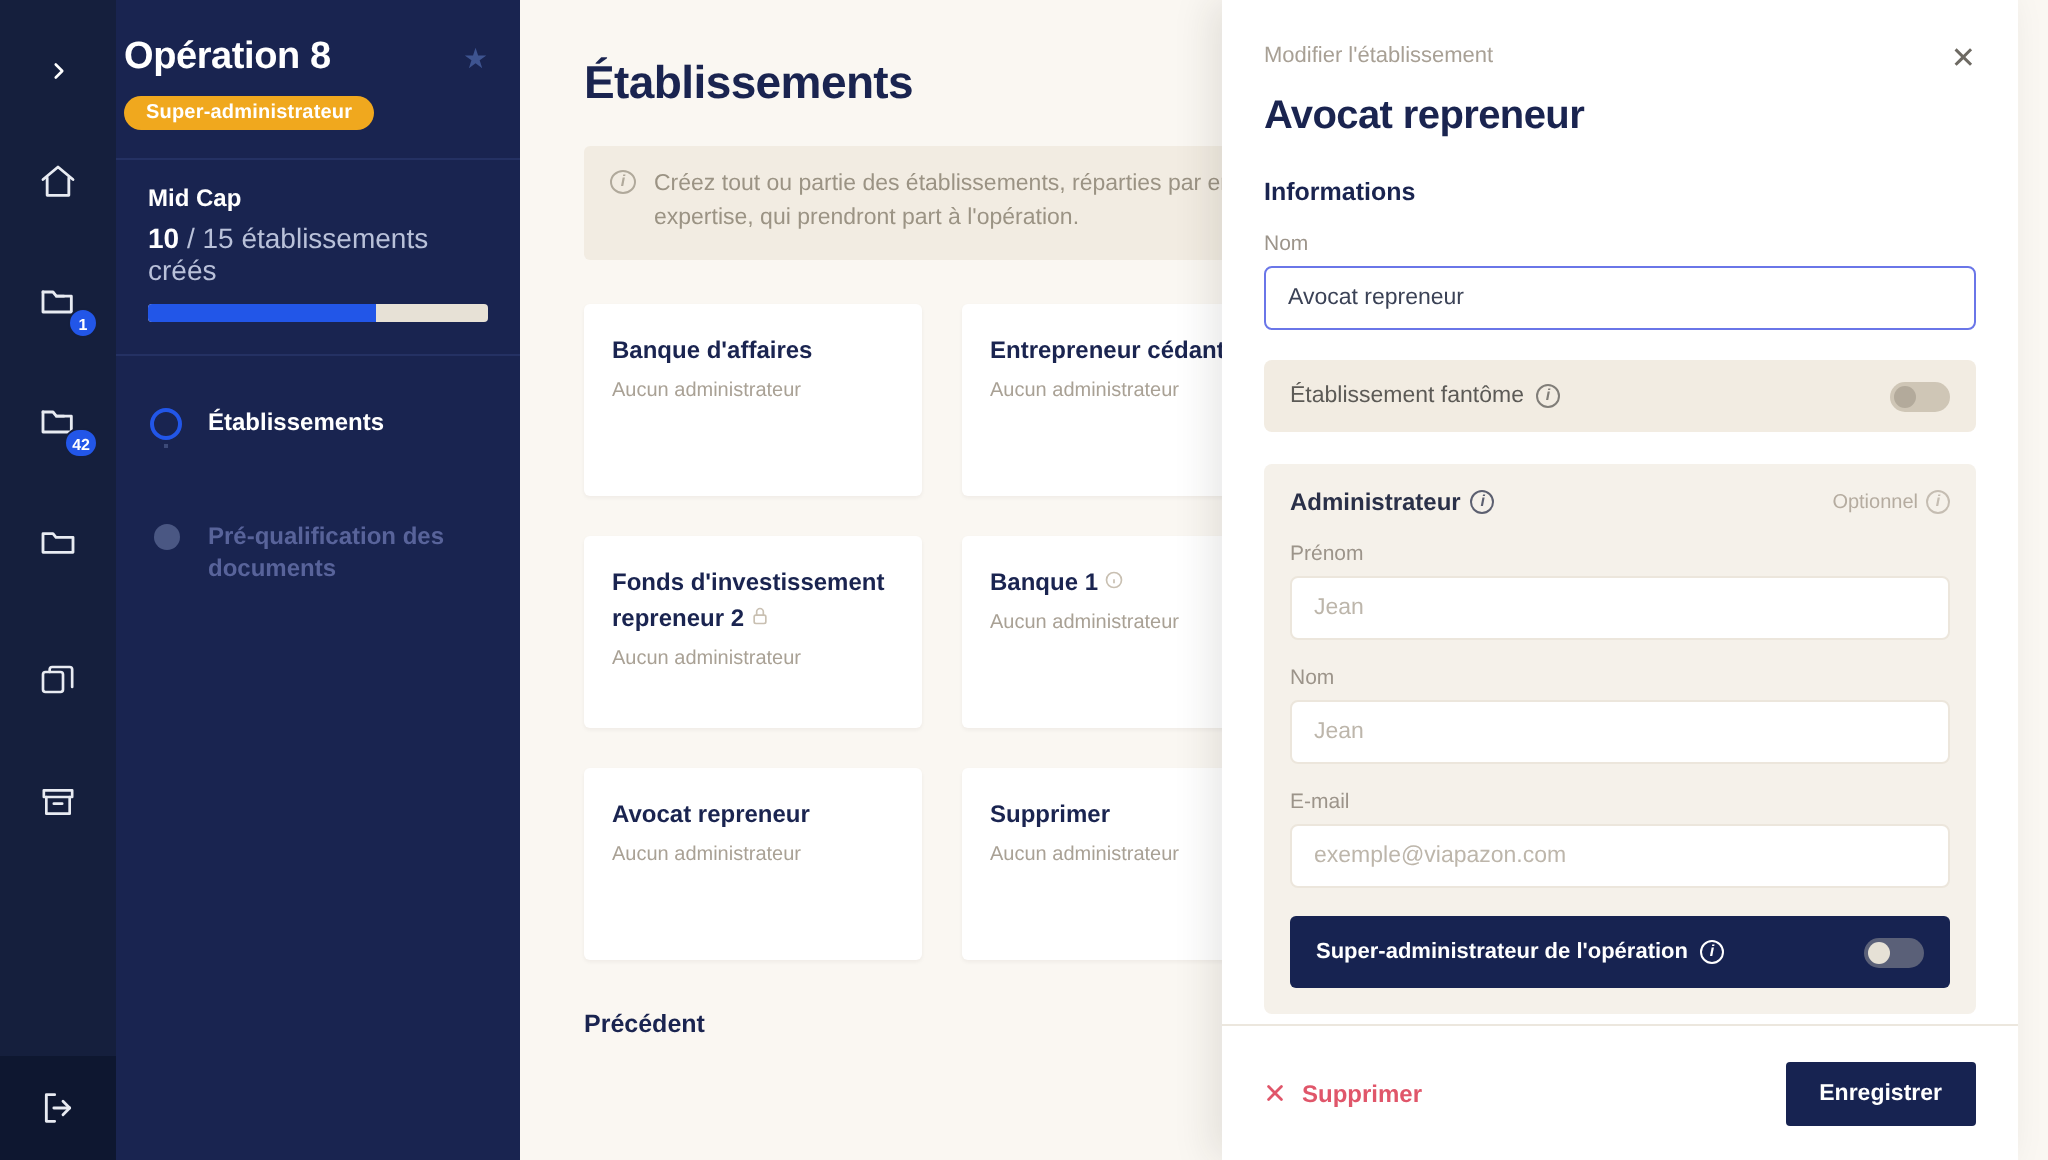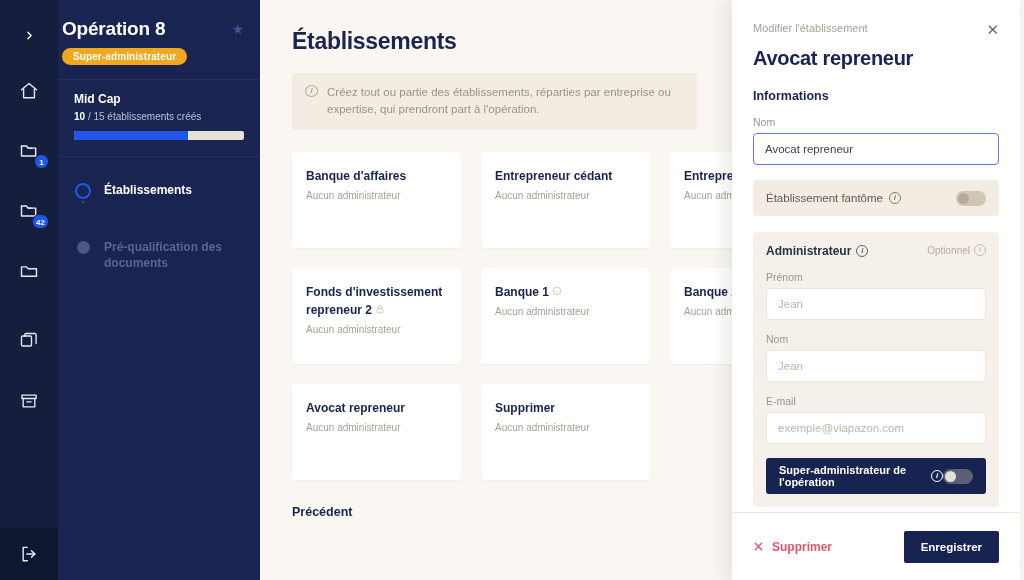--- a/index.html
+++ b/index.html
@@ -53,21 +53,21 @@
   .star-icon { color: #3e5490; font-size: 14px; line-height: 1; }
   .op-badge {
     display: inline-block; margin-top: 8px;
     background: #f0a81e; color: #ffffff;
     border-radius: 11px; padding: 3px 11px;
     font-size: 10px; font-weight: 600; letter-spacing: .1px;
   }
   .op-sep { height: 1px; background: #243163; margin: 0 0 0 0; }
   .op-prog { padding: 12px 16px 16px 16px; }
   .op-prog-title { font-size: 12px; font-weight: 700; }
-  .op-prog-sub { font-size: 10px; color: #b9c1d9; margin-top: 5px; }
+  .op-prog-sub { font-size: 14px; color: #b9c1d9; margin-top: 5px; }
   .op-prog-sub b { color: #ffffff; font-weight: 700; }
   .bar { margin-top: 9px; height: 9px; border-radius: 2px; background: #e7e1d6; overflow: hidden; }
   .bar-fill { height: 100%; background: #2256e8; }
 
   .steps { padding: 24px 16px 0 16px; position: relative; }
   .step { display: flex; align-items: flex-start; gap: 12px; position: relative; min-height: 57px; }
   .step:last-child { min-height: 30px; }
   .dotwrap { width: 18px; display: flex; justify-content: center; position: relative; flex: 0 0 18px; }
   .dot-ring { width: 16px; height: 16px; border-radius: 50%; border: 2px solid #2256e8; background: transparent; margin-top: 2px; }
   .dot-solid { width: 13px; height: 13px; border-radius: 50%; background: #4a5783; margin-top: 3px; }
@@ -106,22 +106,22 @@
   .card-sub { font-size: 10px; color: #a9a195; margin-top: 6px; }
 
   .prev-btn {
     position: absolute; left: 32px; top: 505px;
     font-size: 12.5px; font-weight: 700; color: #1a2450;
     background: none; border: none; cursor: pointer; font-family: inherit;
   }
 
   
   .drawer {
-    position: absolute; right: 4px; top: 0;
-    width: 288px; height: 580px; background: #ffffff;
+    position: absolute; right: 15px; top: 0;
+    width: 398px; height: 580px; background: #ffffff;
     box-shadow: -6px 0 18px rgba(40,35,25,.10);
     display: flex; flex-direction: column;
   }
   .dr-top { padding: 22px 21px 0 21px; }
   .dr-eyebrow-row { display: flex; align-items: flex-start; justify-content: space-between; }
   .dr-eyebrow { font-size: 11px; color: #a8a095; }
   .dr-close { color: #6e6a63; font-size: 15px; line-height: 1; cursor: pointer; background: none; border: none; font-family: inherit; }
   .dr-title { margin-top: 10px; font-size: 20px; font-weight: 700; color: #1a2450; letter-spacing: -0.3px; }
   .dr-section { margin-top: 19px; font-size: 12.5px; font-weight: 700; color: #1a2450; }
 
@@ -151,21 +151,21 @@
     width: 11px; height: 11px; border-radius: 50%; background: #b3aa9b;
   }
   .toggle.on { background: #cfc6b6; }
   .toggle.dark { background: #5a6078; }
   .toggle.dark .knob { background: #e6e1d6; }
 
   .admin-box {
     margin-top: 16px; background: #f5f1ea; border-radius: 4px;
     padding: 12px 13px 13px 13px;
   }
-  .admin-head { display: flex; align-items: flex-start; justify-content: space-between; }
+  .admin-head { display: flex; align-items: center; justify-content: space-between; }
   .admin-title { font-size: 12px; font-weight: 700; color: #2a3048; display: flex; align-items: center; gap: 5px; }
   .admin-opt { font-size: 10px; color: #b5aca0; display: flex; align-items: center; gap: 4px; }
   .admin-box .field-label { }
   .admin-box .inp { background: #ffffff; border: 1px solid #ece6dc; }
 
   .super-row {
     margin-top: 14px; background: #172351; border-radius: 3px;
     height: 36px; padding: 0 13px;
     display: flex; align-items: center; justify-content: space-between;
   }

